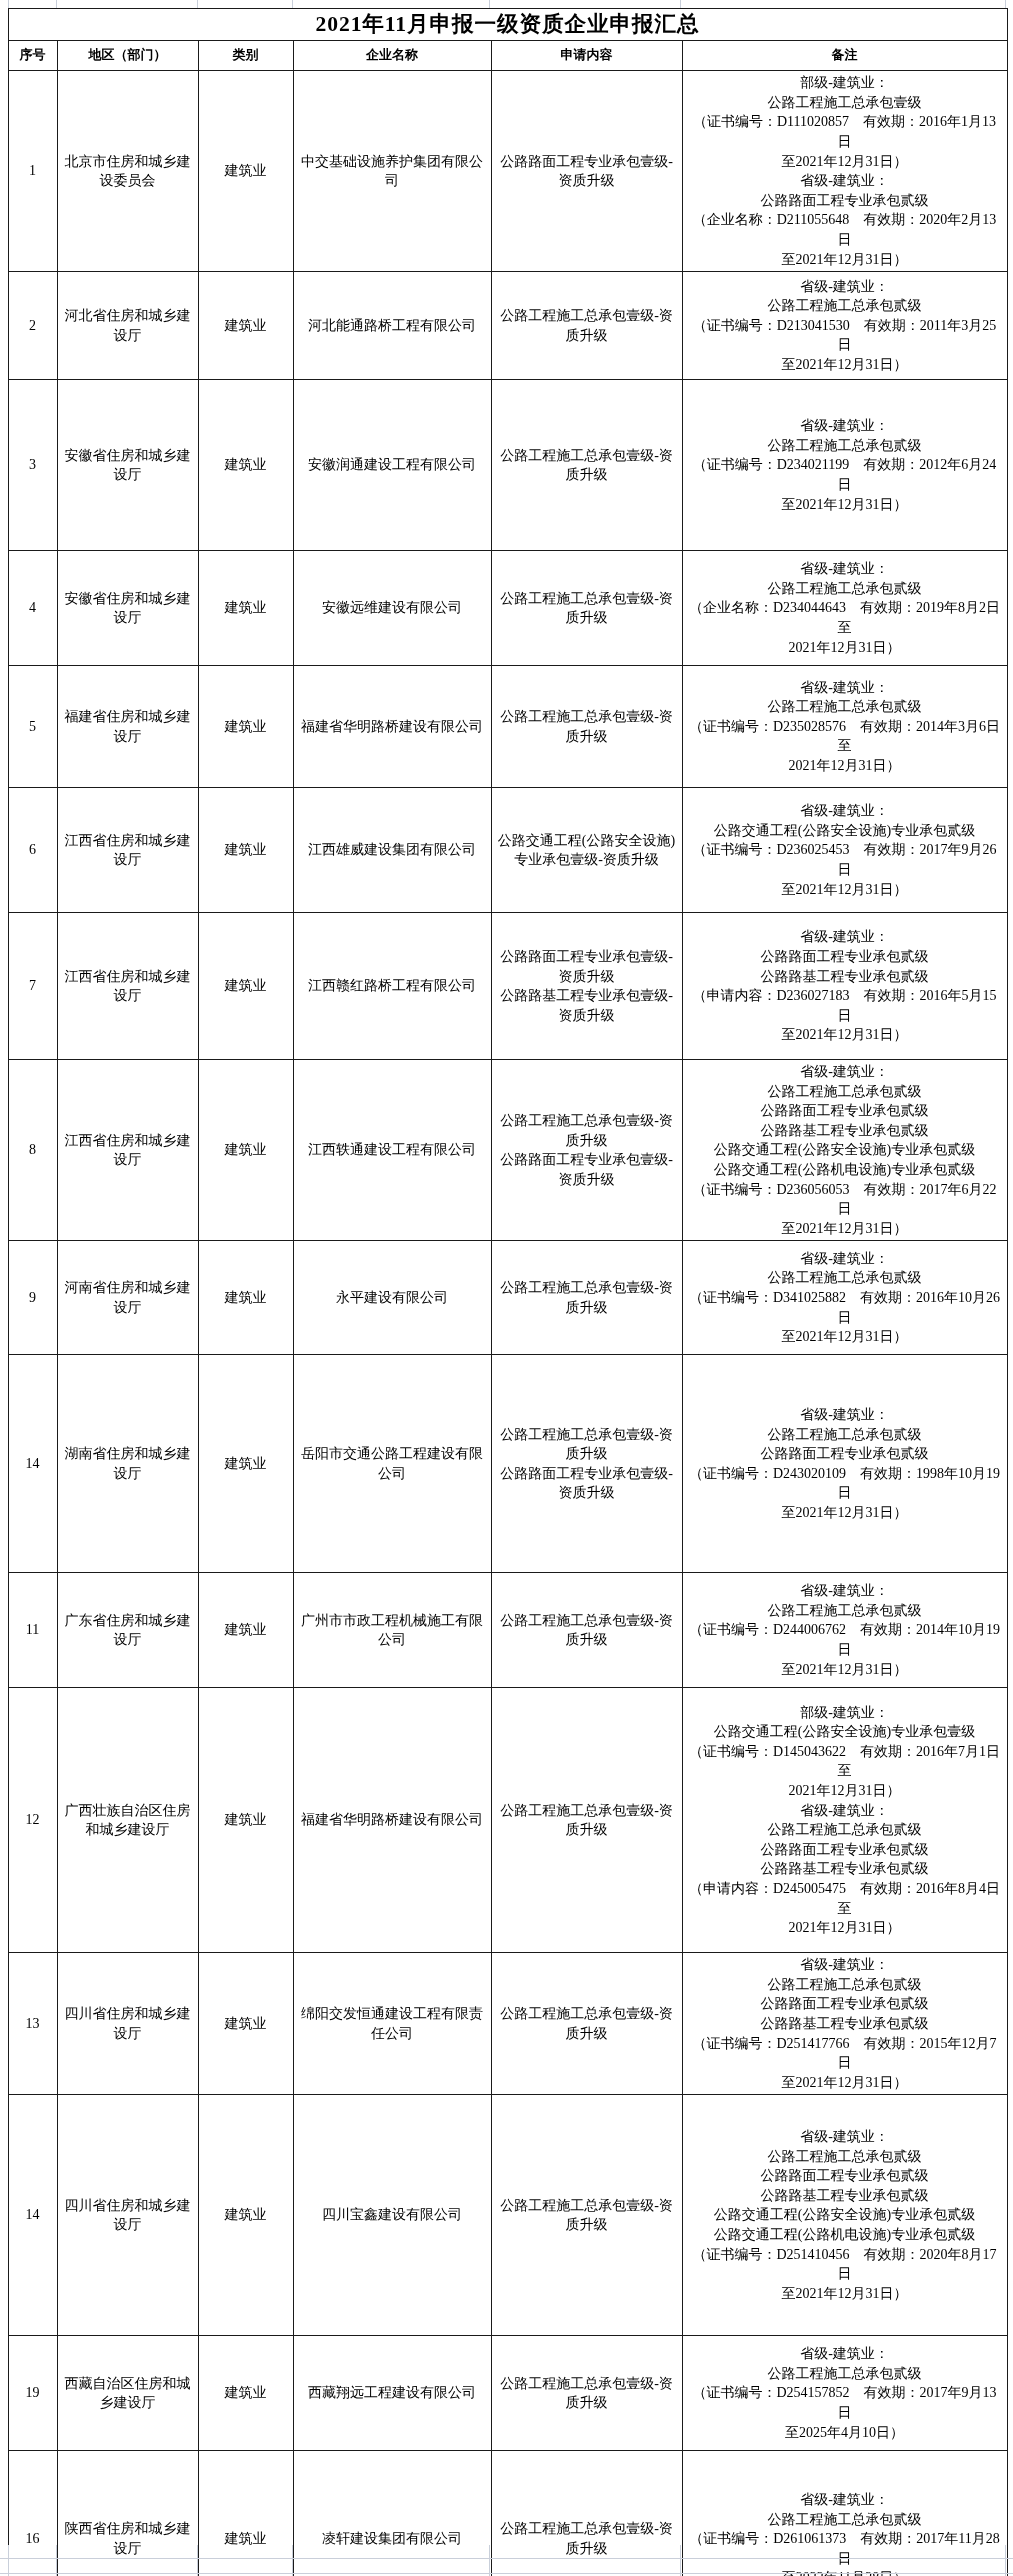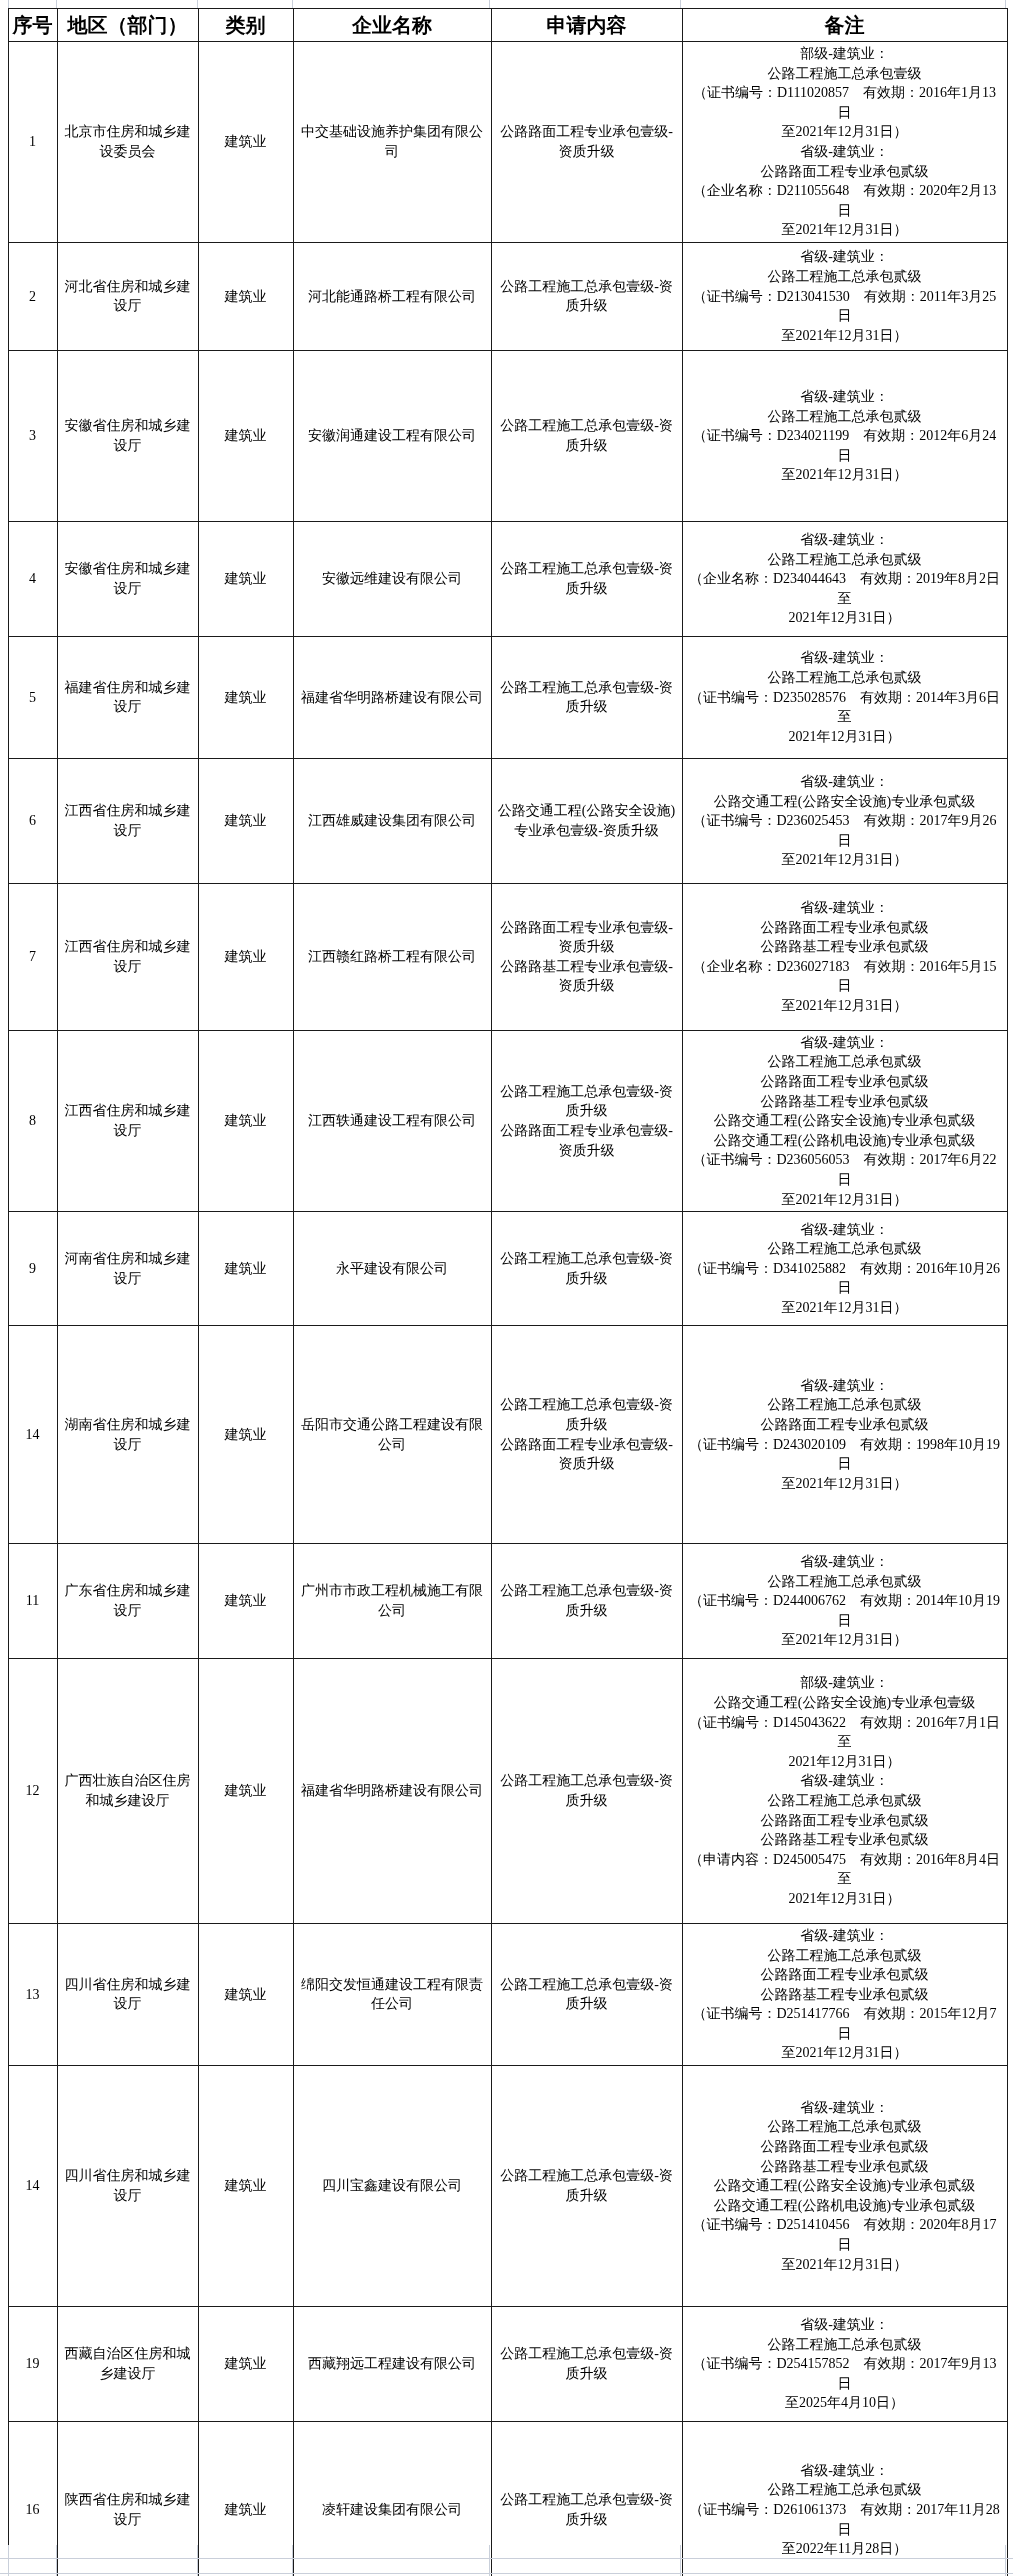--- a/index.html
+++ b/index.html
@@ -39,21 +39,21 @@
     height:25px;
     font-size:21.6px;
     font-weight:bold;
     letter-spacing:0.9px;
     border:1.9px solid #1a1a1a;
     padding:0;
   }
   tr.header-row td{
     height:26px;
     font-weight:bold;
-    font-size:20px;
+    font-size:13px;
     font-family:"Liberation Sans",sans-serif;
     border-top-width:1.9px;
     border-bottom-width:1.9px;
   }
   tr.data-row td{
     border-top-width:1.9px;
     border-bottom-width:1.9px;
   }
   tr.data-row:last-child td{border-bottom-width:2.8px;}
   .line{text-align:center;}
@@ -68,20 +68,23 @@
   <table class="main">
     <colgroup>
       <col style="width:49px">
         <col style="width:141px">
         <col style="width:95px">
       <col style="width:198px">
         <col style="width:191px">
         <col style="width:325px">
     </colgroup>
     <tbody>
+      <tr>
+        <td class="title-cell" colspan="6">2021年11月申报一级资质企业申报汇总</td>
+      </tr>
       <tr class="header-row">
         <td>序号</td>
         <td>地区（部门）</td>
         <td>类别</td>
         <td>企业名称</td>
         <td>申请内容</td>
         <td>备注</td>
       </tr>
 
     <tr class="data-row" style="height: 174px;">
@@ -184,21 +187,21 @@
           <td>建筑业</td>
           <td>江西赣红路桥工程有限公司</td>
           <td>
             <div class="line">公路路面工程专业承包壹级-资质升级</div>
             <div class="line">公路路基工程专业承包壹级-资质升级</div>
           </td>
           <td>
             <div class="line">省级-建筑业：</div>
             <div class="line">公路路面工程专业承包贰级</div>
             <div class="line">公路路基工程专业承包贰级</div>
-            <div class="line">（企业名称：D236027183　有效期：2016年5月15日</div>
+            <div class="line">（申请内容：D236027183　有效期：2016年5月15日</div>
             <div class="line">至2021年12月31日）</div>
           </td>
         </tr>
         <tr class="data-row" style="height: 161px;">
           <td>8</td>
           <td>江西省住房和城乡建设厅</td>
           <td>建筑业</td>
           <td>江西轶通建设工程有限公司</td>
           <td>
             <div class="line">公路工程施工总承包壹级-资质升级</div>

